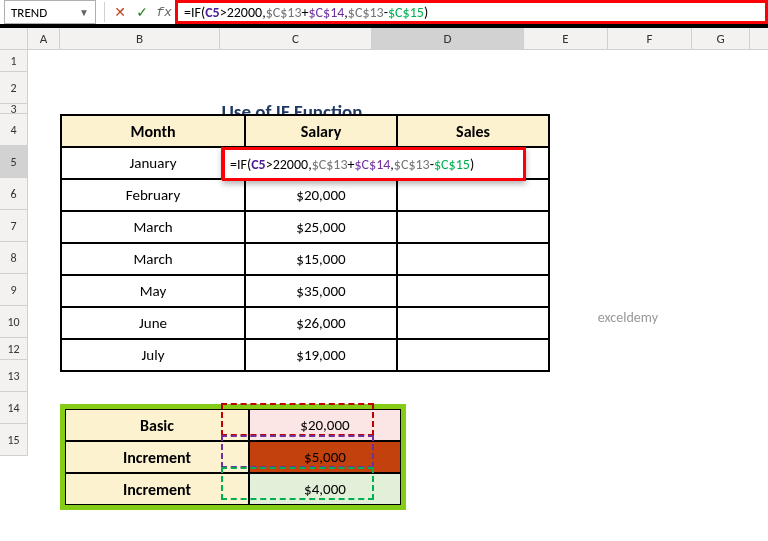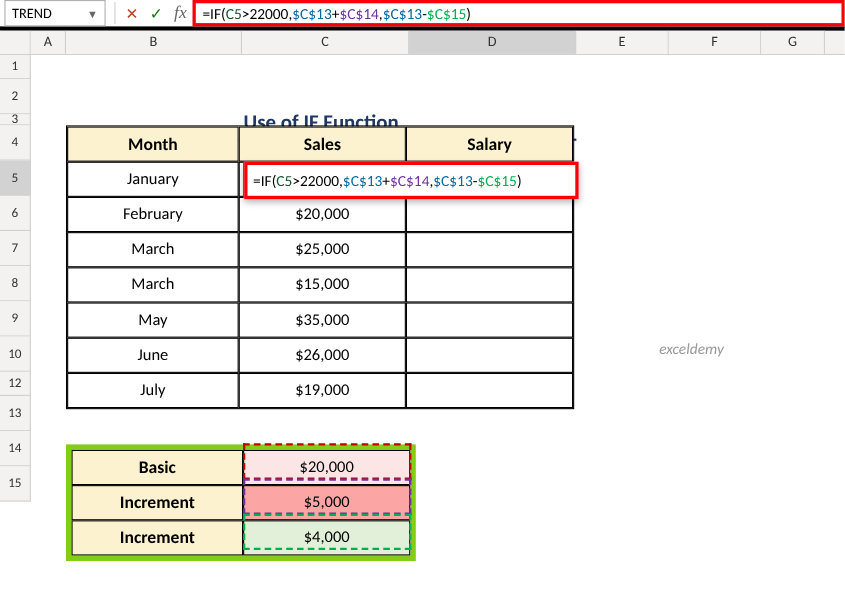--- a/index.html
+++ b/index.html
@@ -5,21 +5,21 @@
     * { box-sizing: border-box; margin: 0; padding: 0; }
     body { font-family: Calibri, Arial, sans-serif; font-size: 14px; background: #fff; width: 768px; height: 541px; overflow: hidden; position: relative; }
     
     .formula-bar { display: flex; align-items: center; height: 28px; border-bottom: 4px solid #000000; background: #fff; }
     .name-box { width: 92px; height: 24px; border: 1px solid #b0b0b0; margin: 2px 4px; padding: 2px 6px; font-size: 13px; display: flex; align-items: center; justify-content: space-between; }
     .name-box-dd { color: #666; font-size: 10px; }
     .fb-sep { width: 1px; height: 20px; background: #d0d0d0; margin: 0 4px; }
     .fb-btn { width: 22px; height: 22px; display: flex; align-items: center; justify-content: center; color: #666; font-size: 14px; }
     .fb-cancel { color: #c43e1c; }
     .fb-confirm { color: #107c10; }
-    .fx { font-style: italic; font-family: Liberation Serif, serif; font-size: 16px; color: #666; }
+    .fx { font-style: italic; font-family: Liberation Mono, monospace; font-size: 13px; color: #666; }
     .formula-input { flex: 1; height: 24px; border: 3px solid #fb0007; padding: 2px 6px; font-size: 14px; color: #000; display: flex; align-items: center; }
     
     .grid-wrap { position: relative; }
     .col-headers { display: flex; height: 22px; background: #f3f2f1; border-bottom: 1px solid #d0d0d0; }
     .corner { width: 28px; border-right: 1px solid #d0d0d0; background: #f3f2f1; }
     .col-h { border-right: 1px solid #d0d0d0; display: flex; align-items: center; justify-content: center; font-size: 13px; color: #333; background: #f3f2f1; }
     .col-h.active { background: #d2d2d2; }
     .col-A { width: 32px; } .col-B { width: 160px; } .col-C { width: 152px; } .col-D { width: 152px; } .col-E { width: 84px; } .col-F { width: 84px; } .col-G { width: 58px; }
     
     .grid { position: relative; }
@@ -29,38 +29,38 @@
     .row.r12 { height: 22px; }
     .row-h { width: 28px; border-right: 1px solid #d0d0d0; border-bottom: 1px solid #d0d0d0; background: #f3f2f1; display: flex; align-items: center; justify-content: center; font-size: 12px; color: #333; }
     .row-h.active { background: #d2d2d2; }
     
     .title-cell { position: absolute; left: 60px; top: 22px; width: 464px; height: 32px; display: flex; align-items: center; justify-content: center; font-size: 19px; font-weight: bold; color: #1f3864; border-bottom: 2px solid #1f3864; margin-top: 24px; }
     
     .tbl { position: absolute; left: 60px; top: 64px; border: 1px solid #000; }
     .tbl-row { display: flex; height: 32px; }
     .tbl-cell { border: 1px solid #000; display: flex; align-items: center; justify-content: center; font-size: 15px; }
     .th { background: #fdf2d0; font-weight: bold; font-size: 16px; }
-    .tc-B { width: 156px; } .tc-C { width: 152px; } .tc-D { width: 152px; }
+    .tc-B { width: 184px; } .tc-C { width: 152px; } .tc-D { width: 152px; }
     
     .formula-cell { position: absolute; left: 222px; top: 97px; width: 304px; height: 34px; background: #fff; border: 3px solid #fb0007; box-shadow: 0 3px 6px rgba(0,0,0,0.3); z-index: 20; display: flex; align-items: center; padding: 0 5px; font-size: 14px; }
     
     .ref-C5 { position: absolute; left: 221px; top: 97px; width: 153px; height: 33px; border: 2px solid #0070c0; z-index: 5; }
     .ref-C13 { position: absolute; left: 221px; top: 353px; width: 153px; height: 33px; border: 2px dashed #c00000; z-index: 5; }
     .ref-C14 { position: absolute; left: 221px; top: 385px; width: 153px; height: 33px; border: 2px dashed #7030a0; z-index: 5; }
     .ref-C15 { position: absolute; left: 221px; top: 417px; width: 153px; height: 33px; border: 2px dashed #00b050; z-index: 5; }
     
     .tbl2 { position: absolute; left: 60px; top: 354px; border: 5px solid #84cc16; }
     .tbl2 .th { font-size: 16px; }
     .val-basic { background: #fbe5e5; }
-    .val-inc { background: #fca5a5; }
+    .val-inc { background: #c2410c; }
     .val-dec { background: #e2f0d9; }
     
-    .watermark { position: absolute; right: 110px; bottom: 130px; font-size: 14px; color: #999; font-style: italic; z-index: 1; }
-    
-    .c-blue { color: #14532d; } .c-red { color: #0369a1; } .c-purple { color: #7030a0; } .c-green { color: #00b050; }
+    .watermark { position: absolute; right: 110px; bottom: 130px; font-size: 14px; color: #999; z-index: 1; }
+    
+    .c-blue { color: #4c1d95; font-weight: bold; } .c-red { color: #737373; } .c-purple { color: #7030a0; } .c-green { color: #00b050; }
   </style>
 </head>
 <body>
 
 <div class="formula-bar">
   <div class="name-box">
     <span>TREND</span>
     <span class="name-box-dd">▼</span>
   </div>
   <div class="fb-sep"></div>
@@ -136,22 +136,22 @@
       </div>
     <div class="row">
         <div class="row-h">15</div>
       </div>
 
     <div class="title-cell">Use of IF Function</div>
 
     <div class="tbl">
       <div class="tbl-row">
         <div class="tbl-cell th tc-B">Month</div>
+        <div class="tbl-cell th tc-D">Salary</div>
         <div class="tbl-cell th tc-C">Sales</div>
-        <div class="tbl-cell th tc-D">Salary</div>
       </div>
       <div class="tbl-row">
           <div class="tbl-cell tc-B">January</div>
           <div class="tbl-cell tc-C"></div>
           <div class="tbl-cell tc-D"></div>
         </div>
       <div class="tbl-row">
           <div class="tbl-cell tc-B">February</div>
           <div class="tbl-cell tc-C">$20,000</div>
           <div class="tbl-cell tc-D"></div>

